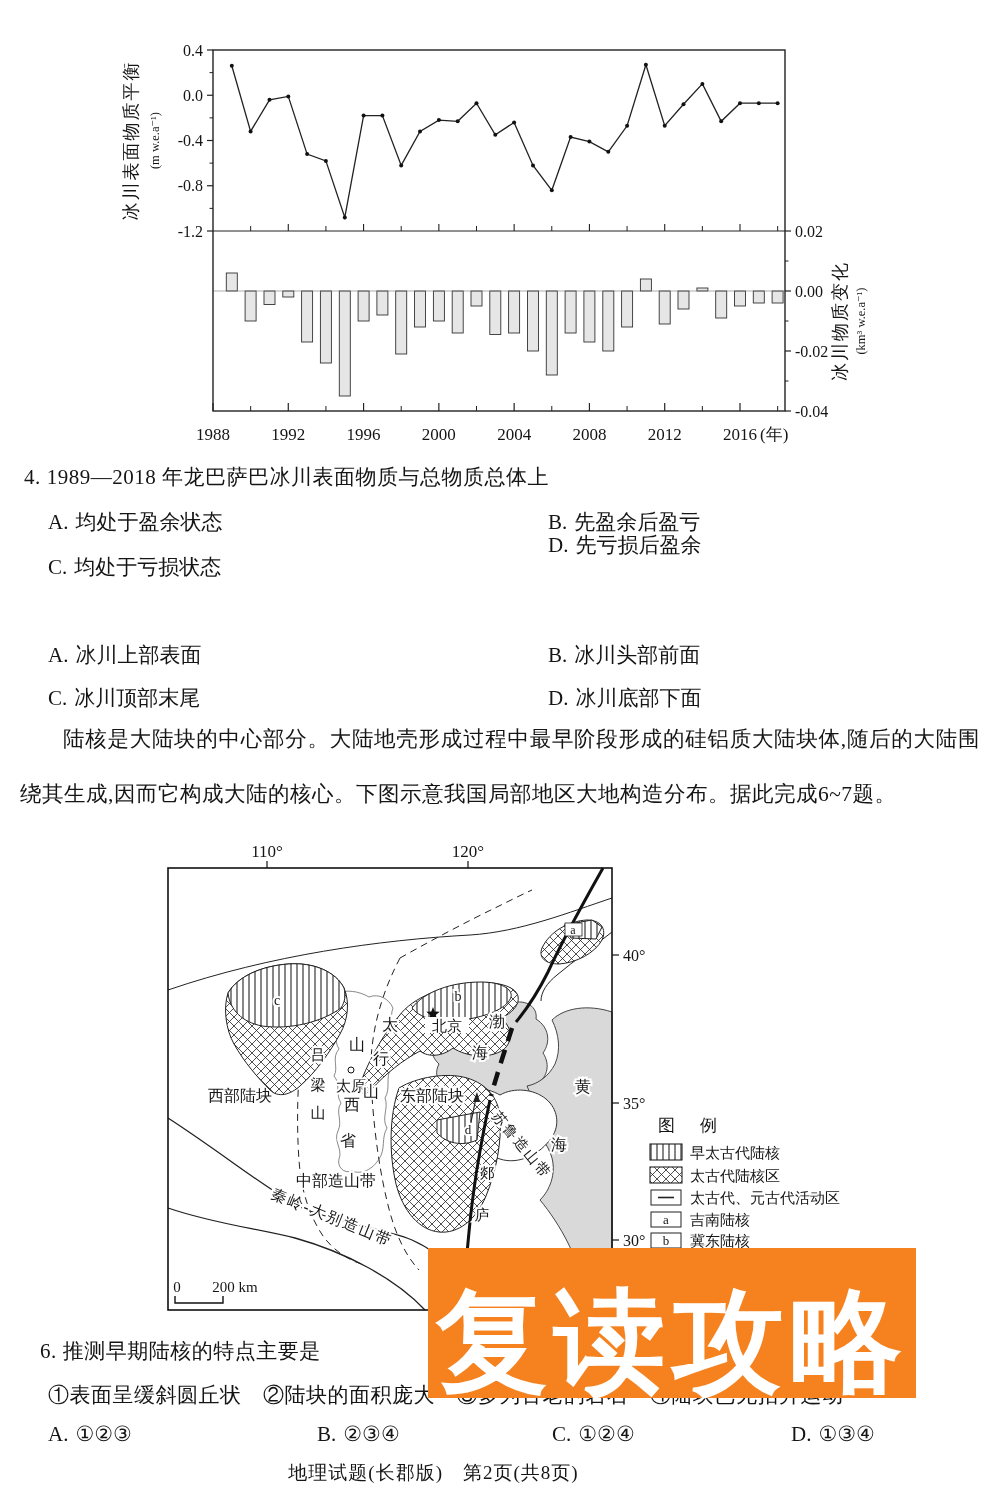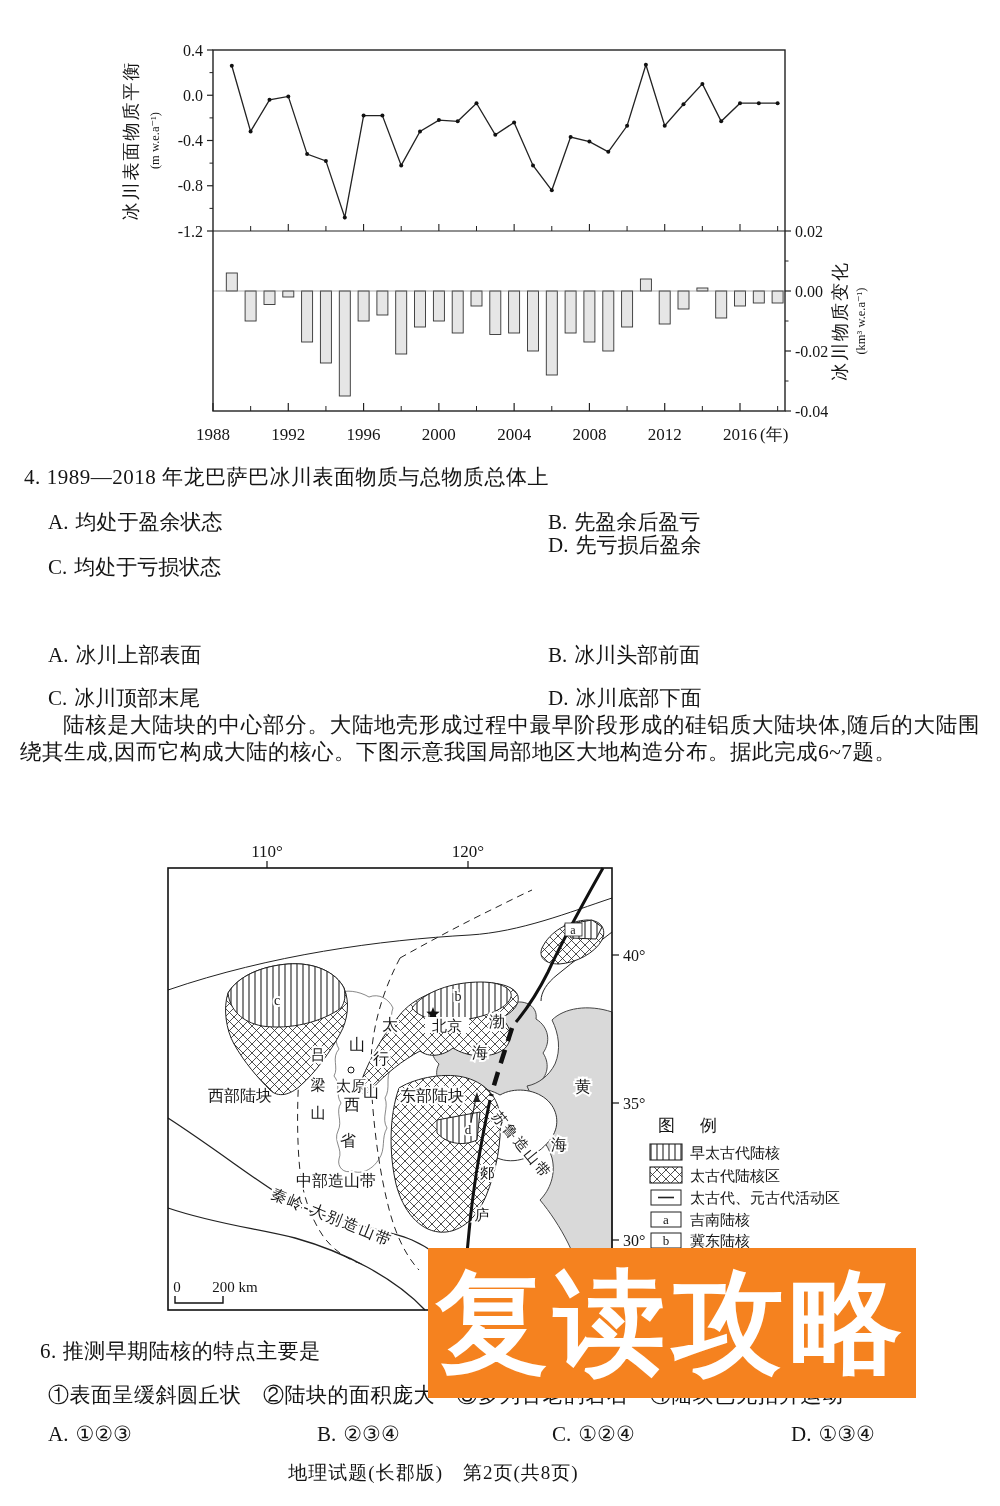--- a/index.html
+++ b/index.html
@@ -3,21 +3,21 @@
 <meta charset="utf-8">
 <style>
   html,body{margin:0;padding:0;background:#888;}
   .page{position:relative;width:1000px;height:1506px;background:#ffffff;margin:0 auto;overflow:hidden;
         font-family:"Liberation Serif","DejaVu Serif",serif;color:#151515;}
   .abs{position:absolute;}
   .stem{font-size:21px;letter-spacing:.5px;white-space:nowrap;}
   .qnum{margin-right:6px;}
   .opt{font-size:21px;white-space:nowrap;}
   .opt .ol{margin-right:7px;}
-  .passage{font-size:21.5px;line-height:27px;text-align:justify;text-indent:2em;letter-spacing:.5px;}
+  .passage{font-size:21.5px;line-height:55px;text-align:justify;text-indent:2em;letter-spacing:.5px;}
   .subline{font-size:21px;white-space:nowrap;letter-spacing:.5px;}
   .footer{width:867px;text-align:center;font-size:19px;letter-spacing:1px;}
   .banner{display:flex;align-items:center;justify-content:center;
           font-family:"Liberation Sans","DejaVu Sans",sans-serif;font-weight:900;
           font-size:112px;letter-spacing:6px;line-height:1;}
   svg text{font-family:"Liberation Serif","DejaVu Serif",serif;fill:#151515;}
 </style>
 </head>
 <body>
 
@@ -280,18 +280,18 @@
     <span class="qnum">6.</span><span>推测早期陆核的特点主要是</span>
   </div>
   <div class="abs subline" style="left:48px;top:1381px">
     <span>①表面呈缓斜圆丘状　②陆块的面积庞大</span><span>　③多为古老的岩石　④陆块已无抬升运动</span>
   </div>
   <span class="abs opt" style="left:48px;top:1422px"><span class="ol">A.</span><span>①②③</span></span>
   <span class="abs opt" style="left:317px;top:1422px"><span class="ol">B.</span><span>②③④</span></span>
   <span class="abs opt" style="left:552px;top:1422px"><span class="ol">C.</span><span>①②④</span></span>
   <span class="abs opt" style="left:791px;top:1422px"><span class="ol">D.</span><span>①③④</span></span>
 
-  <div class="abs banner" id="banner" style="left: 428px; top: 1248px; width: 488px; height: 150px; background: rgb(245, 130, 31); color: rgb(255, 255, 255);">
+  <div class="abs banner" id="banner" style="left: 428px; top: 1248px; width: 488px; height: 150px; background: rgb(245, 130, 31); color: rgb(255, 255, 255); align-items: flex-end;">
     <span>复读攻略</span>
   </div>
 
   <div class="abs footer" style="left:0;top:1460px">地理试题(长郡版)　第2页(共8页)</div>
 </div>
 
 </body></html>

